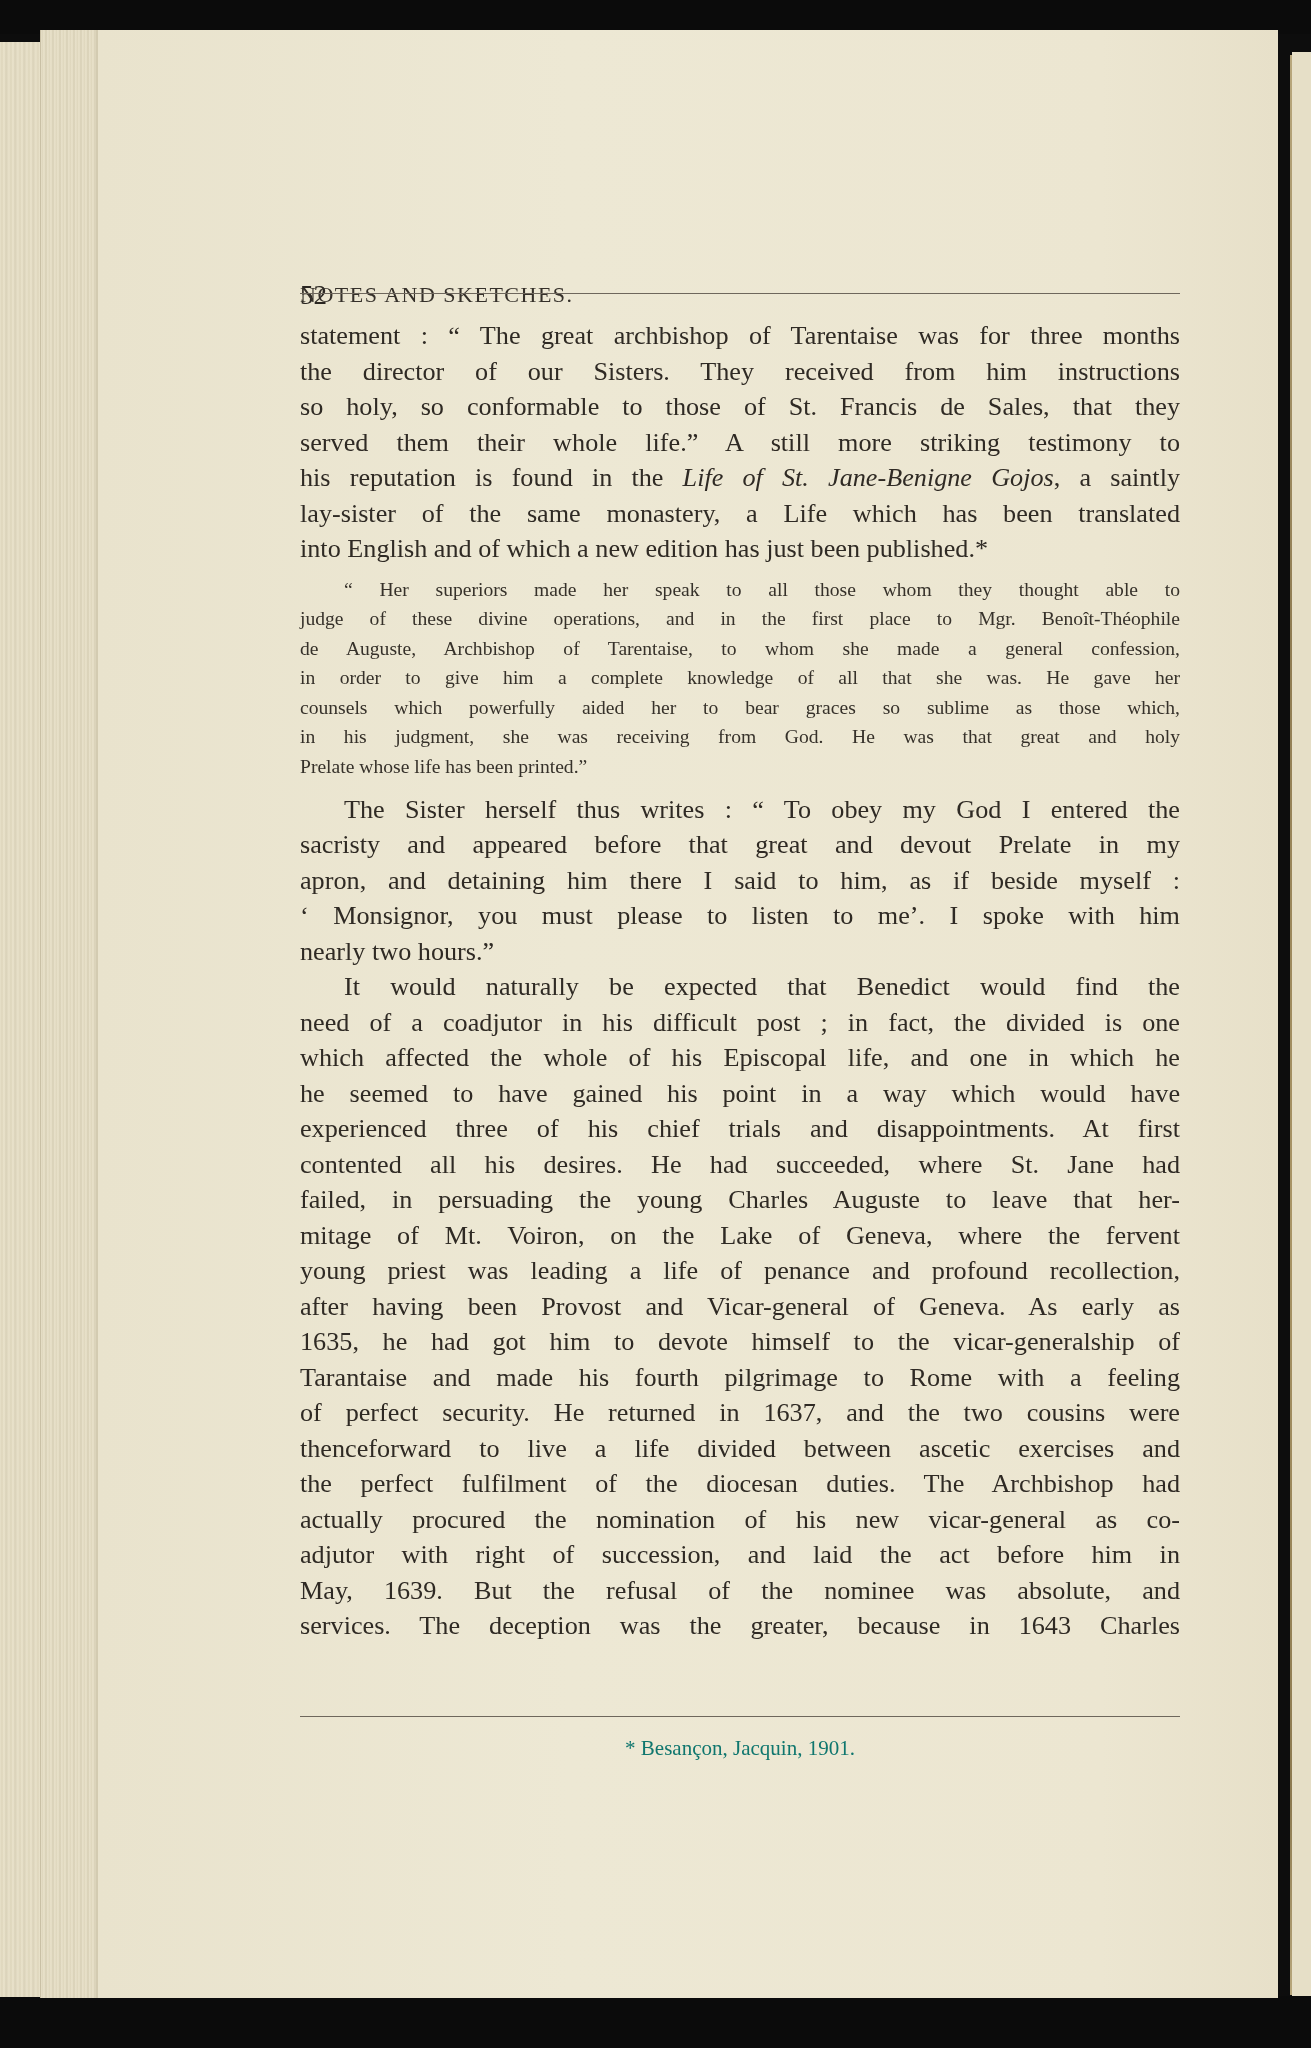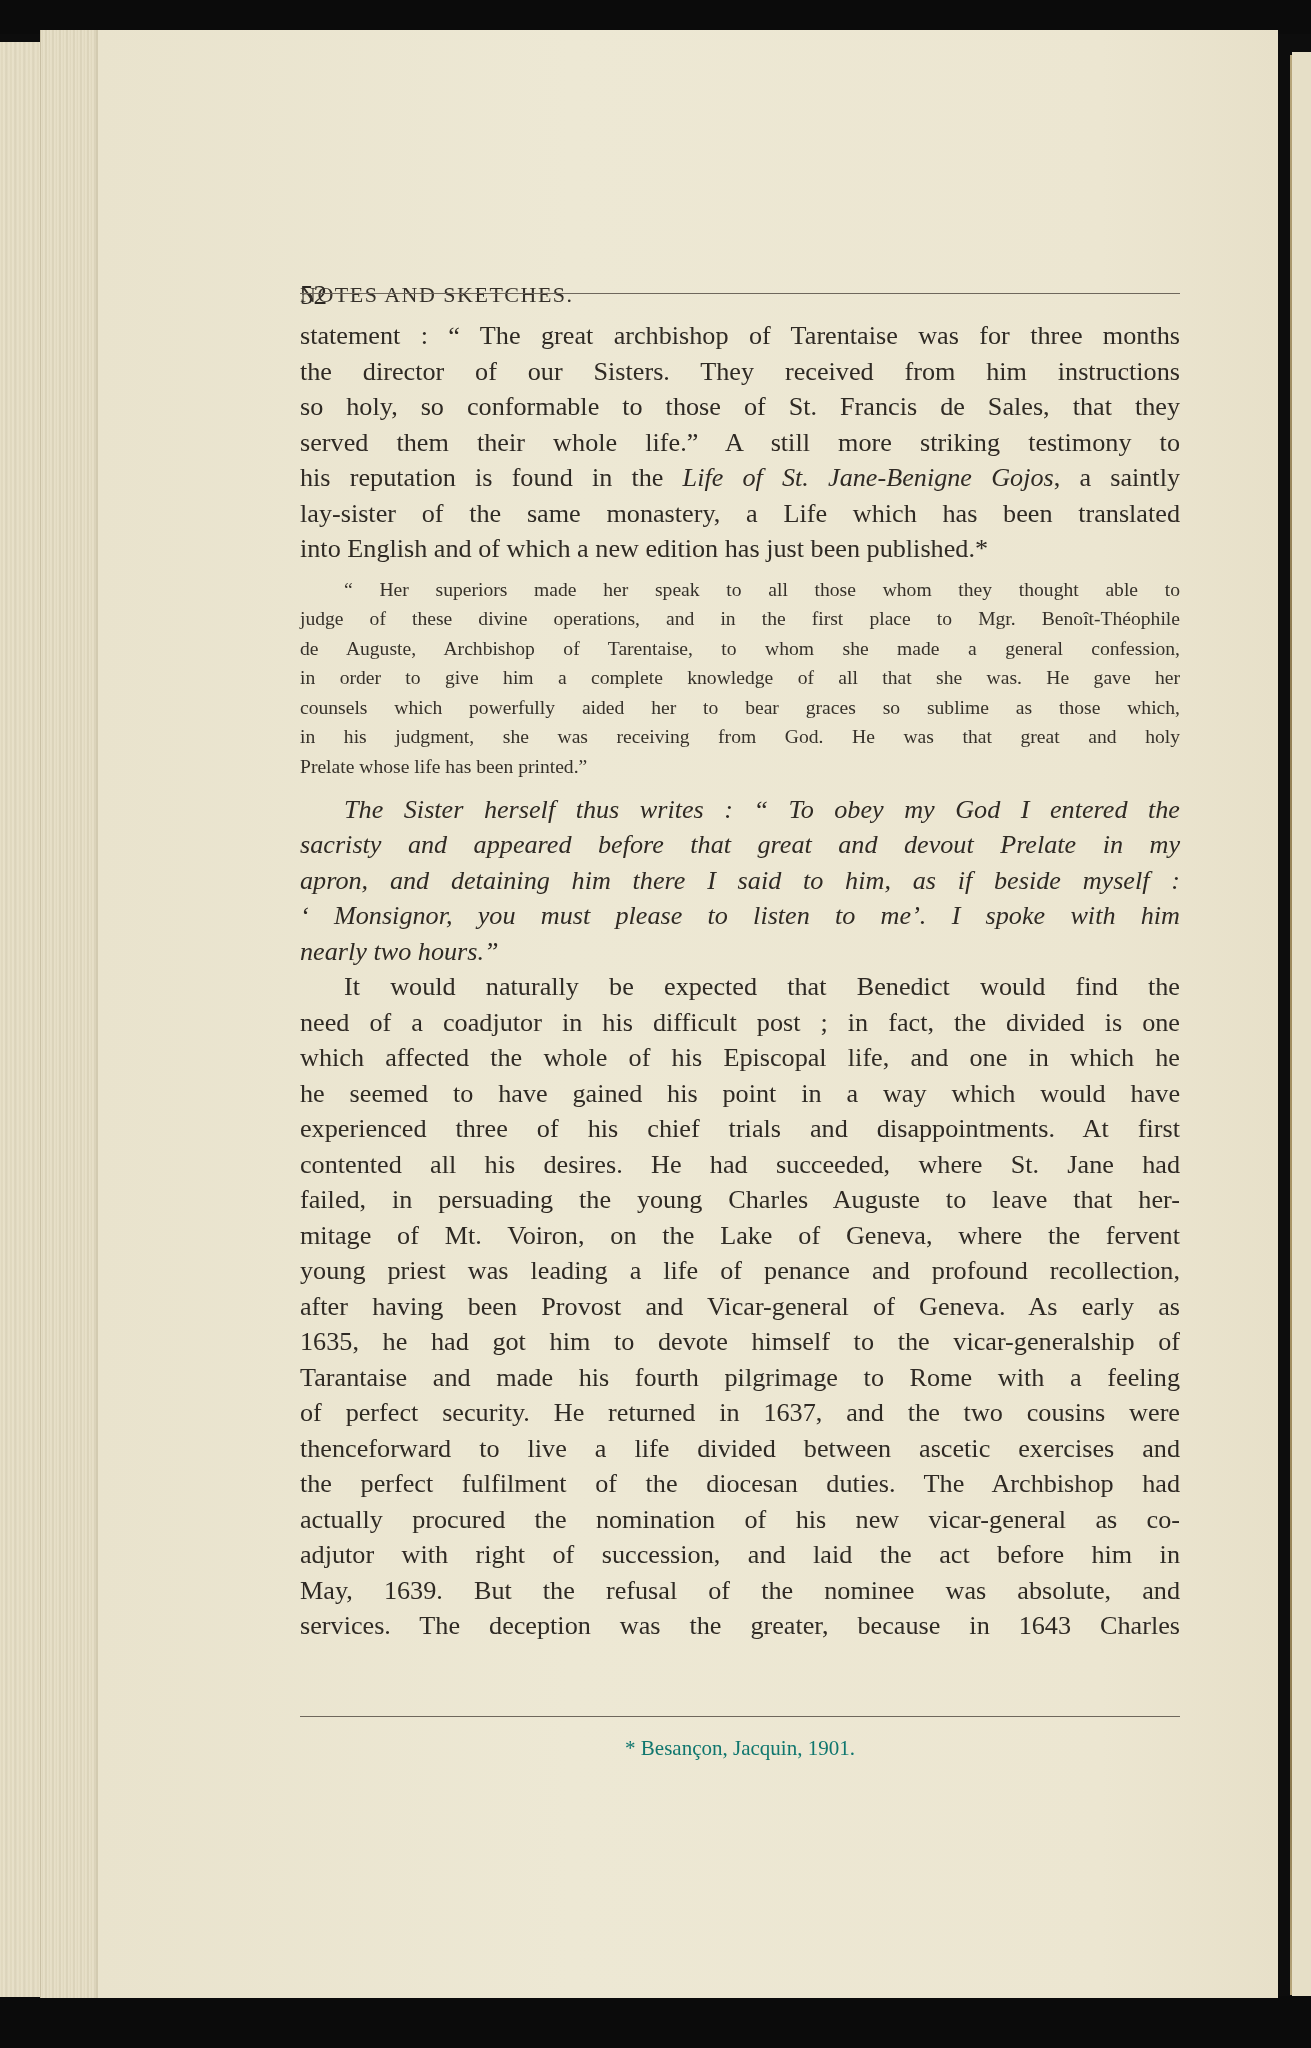--- a/index.html
+++ b/index.html
@@ -55,21 +55,21 @@
     font-size:26.2px; line-height:35.5px; text-align:justify; margin:0;
   }
   .p .line { display:block; text-align:justify; text-align-last:justify; white-space:nowrap; }
   .p .line.last { text-align-last:left; }
   .indent { padding-left:44px; }
   .quote {
     font-size:19.6px; line-height:29.6px; margin:8px 0 10px 0; color:#36312a;
   }
   .quote .line { display:block; text-align:justify; text-align-last:justify; white-space:nowrap; }
   .quote .line.last { text-align-last:left; }
-  .p2 { margin-top:6px;font-style:italic; }
+  .p2 { margin-top:6px; }
   i { font-style:italic; }
   .rule-foot {
     position:absolute; left:300px; top:1716px; width:880px; height:0;
     border-top:1.5px solid #6e675c;
   }
   .footnote {
     position:absolute; left:300px; top:1736px; width:880px; text-align:center;
     font-size:21px; color:#0f766e;
   }
 </style>

